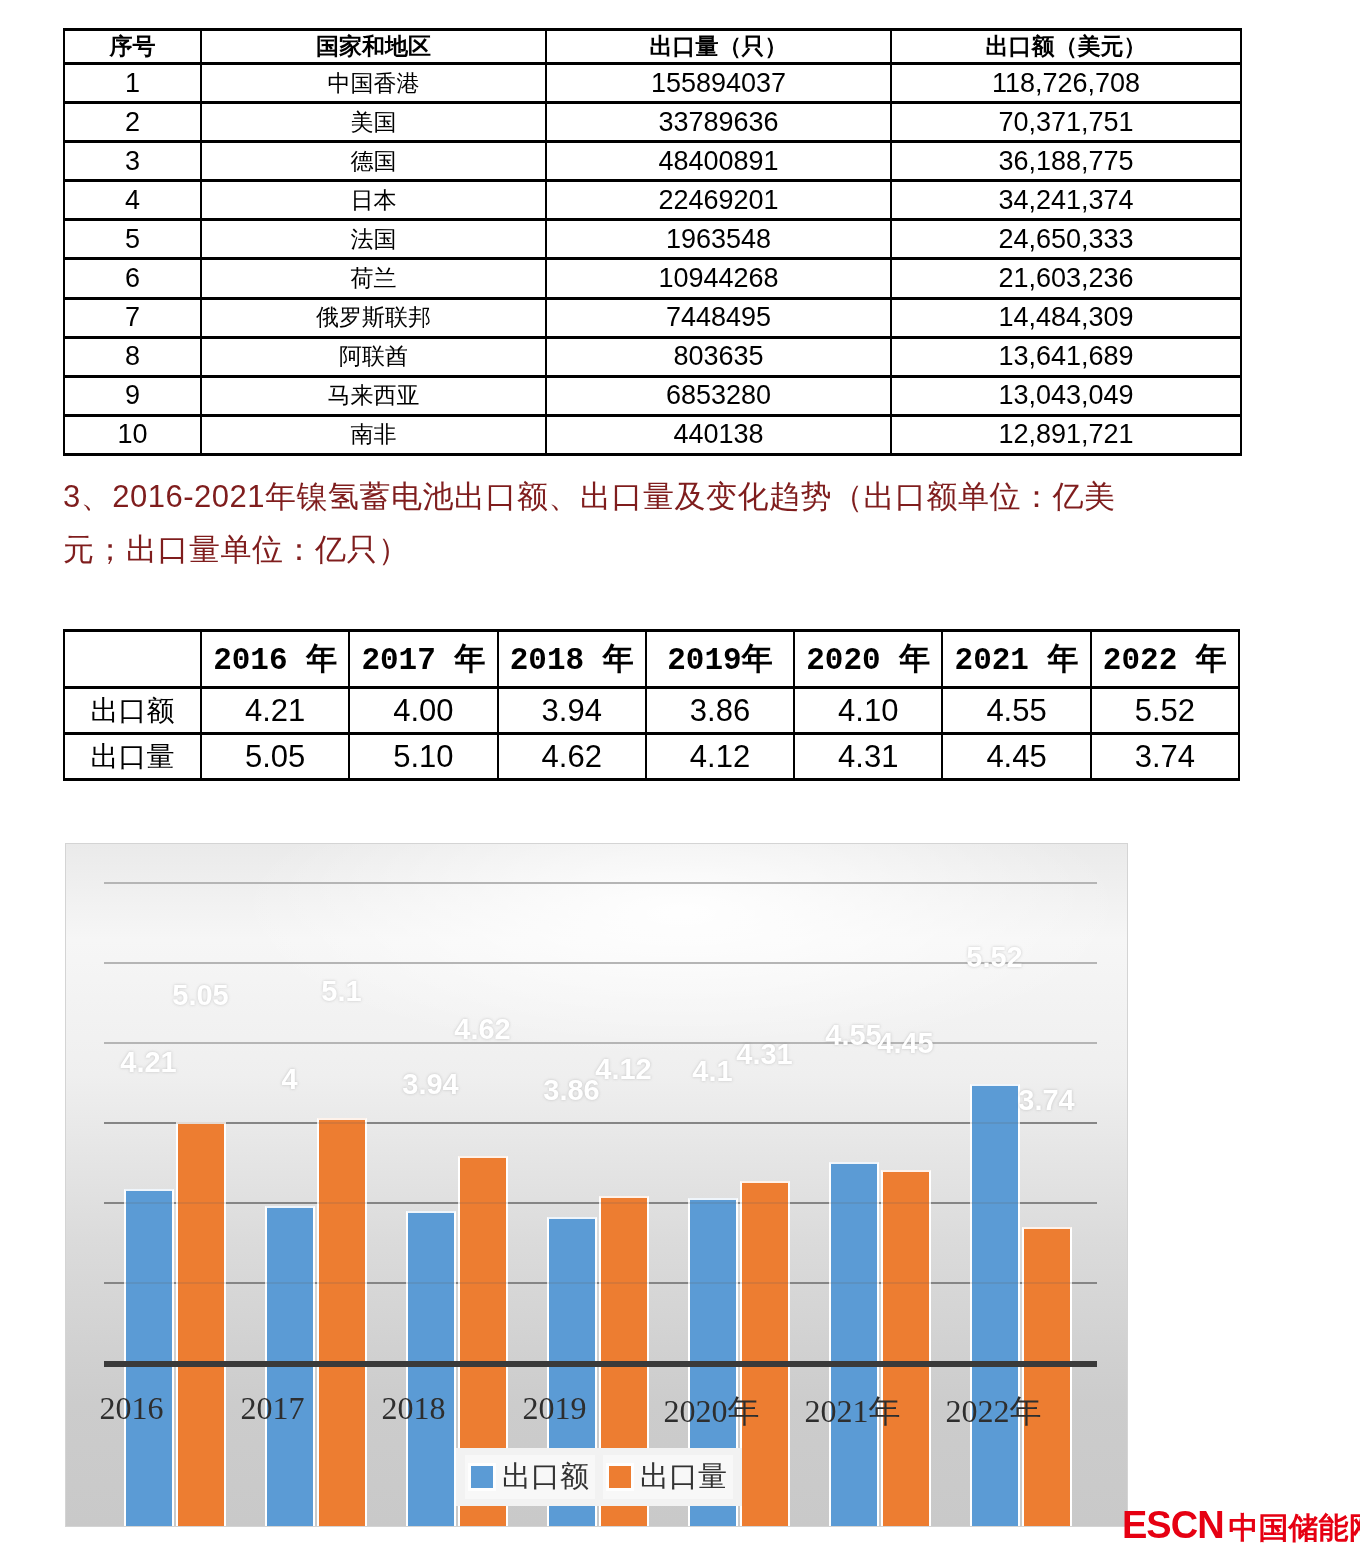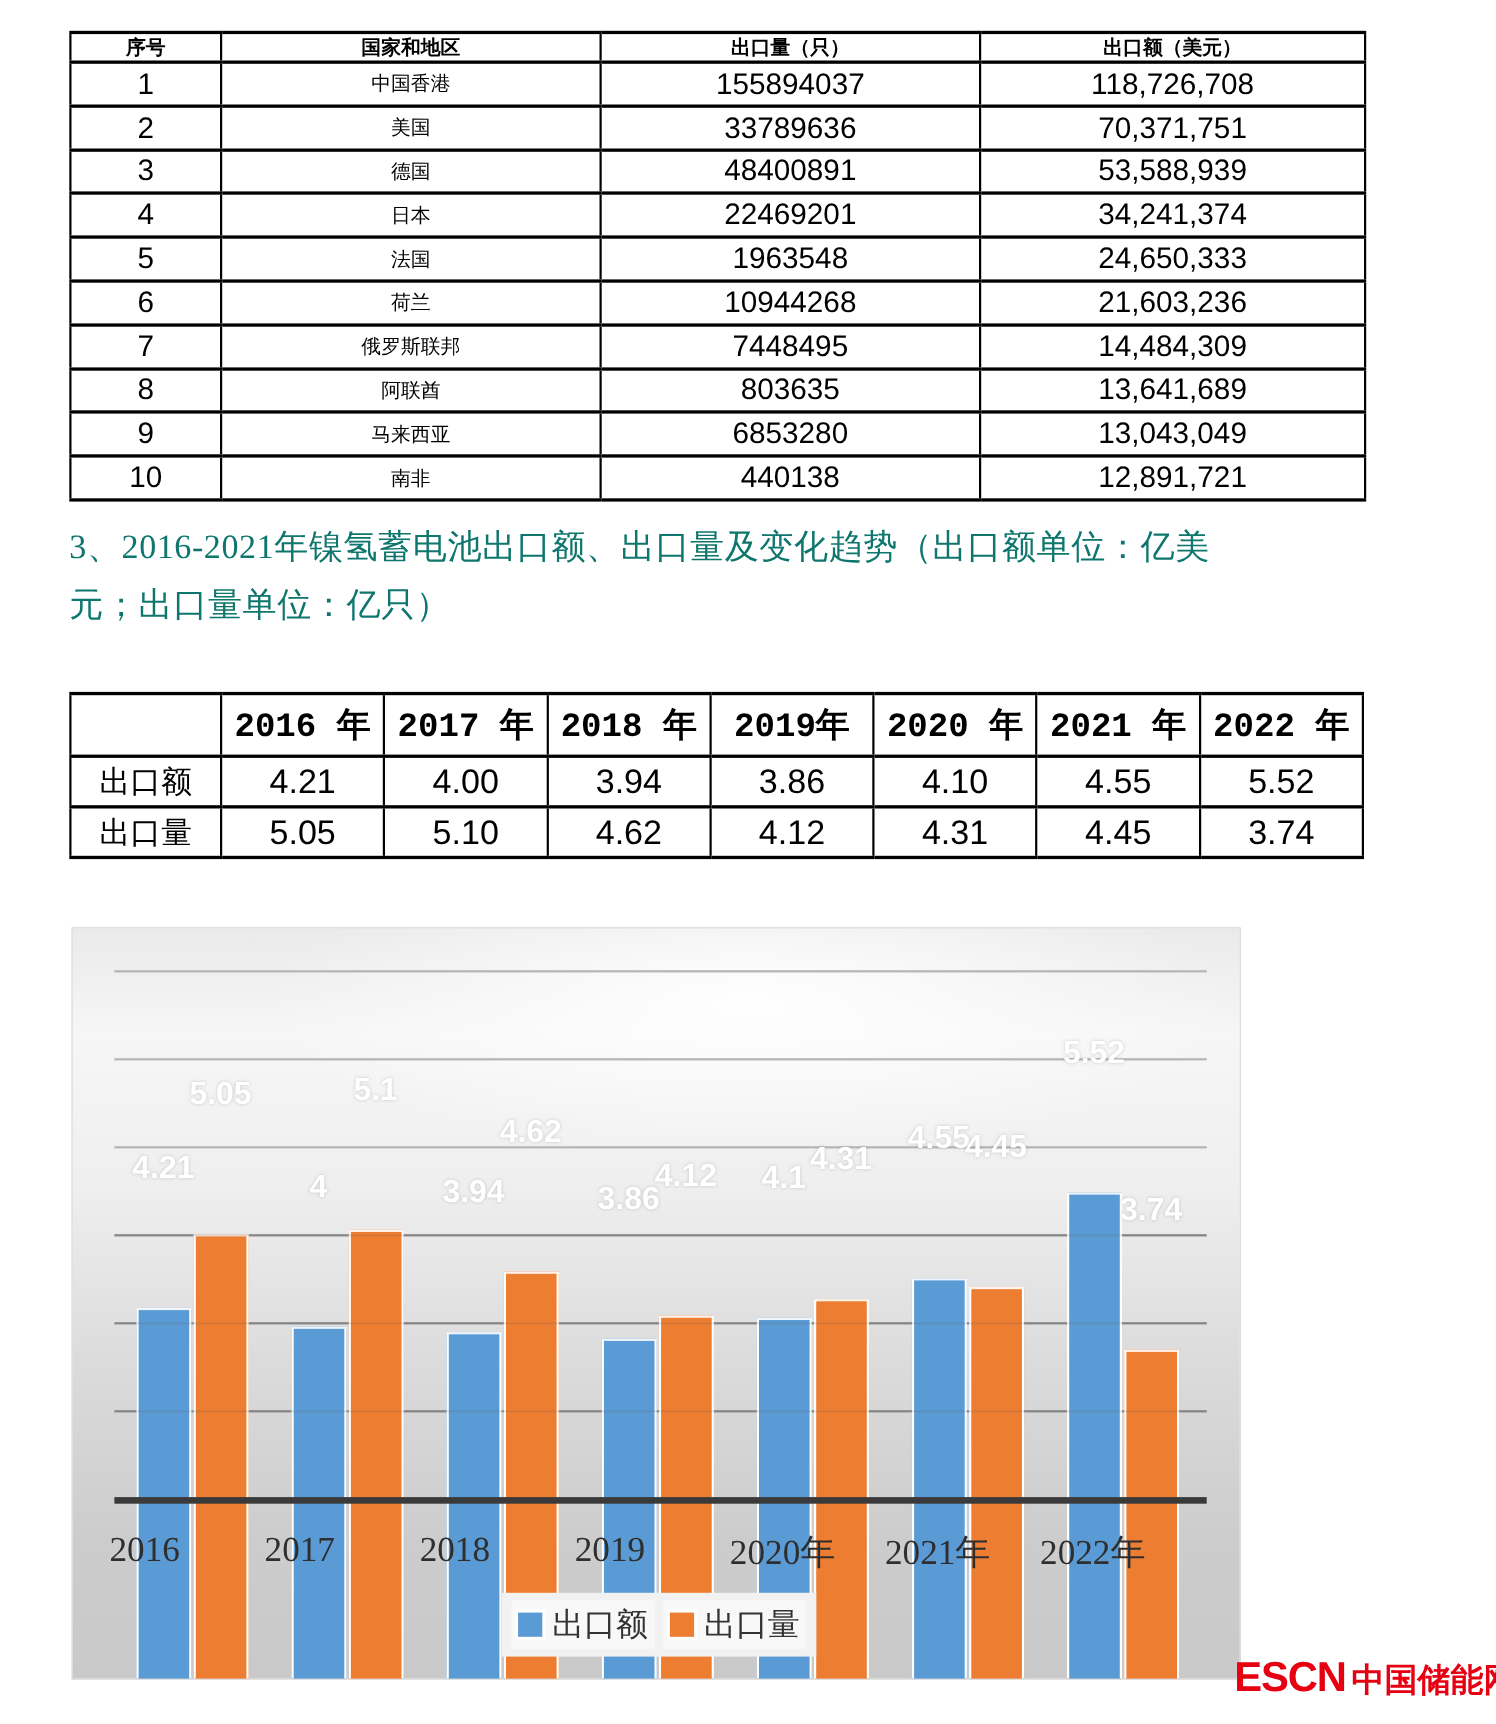--- a/index.html
+++ b/index.html
@@ -10,26 +10,26 @@
     -webkit-font-smoothing:antialiased;
   }
   
   table{border-collapse:collapse;table-layout:fixed;}
   .t1{position:absolute;left:63px;top:28px;width:1177px;height:428px;}
   .t1 th,.t1 td{
     border:2px solid #000;border-top-width:3px;border-bottom-width:3px;
     text-align:center;vertical-align:middle;padding:0;
     font-size:27px;color:#000;overflow:hidden;white-space:nowrap;
   }
-  .t1 .cjk{font-family:"Liberation Serif", serif;font-size:18px;}
+  .t1 .cjk{font-family:"Liberation Serif", serif;font-size:23px;}
   
   .heading{
     position:absolute;left:63px;top:470px;width:1210px;
-    font-size:31px;line-height:53px;color:#0f766e;
-    font-family:Liberation Serif, serif;letter-spacing:0.5px;
+    font-size:31px;line-height:53px;color:#7f1d1d;
+    font-family:Liberation Sans, sans-serif;letter-spacing:0.5px;
   }
   
   .t2{position:absolute;left:63px;top:629px;width:1177px;height:152px;}
   .t2 th,.t2 td{
     border:2px solid #000;border-top-width:3px;border-bottom-width:3px;
     text-align:center;vertical-align:middle;padding:0;
     font-size:31px;color:#000;overflow:hidden;white-space:nowrap;
   }
   .t2 thead th{height:54px;font-family:Liberation Mono, monospace;}
   .t2 .rowlabel{font-family:"Liberation Serif", serif;font-size:28px;}
@@ -96,21 +96,21 @@
       <tr>
         <td>2</td>
         <td class="cjk">美国</td>
         <td>33789636</td>
         <td>70,371,751</td>
       </tr>
       <tr>
         <td>3</td>
         <td class="cjk">德国</td>
         <td>48400891</td>
-        <td>53,588,939</td>
+        <td>36,188,775</td>
       </tr>
       <tr>
         <td>4</td>
         <td class="cjk">日本</td>
         <td>22469201</td>
         <td>34,241,374</td>
       </tr>
       <tr>
         <td>5</td>
         <td class="cjk">法国</td>

